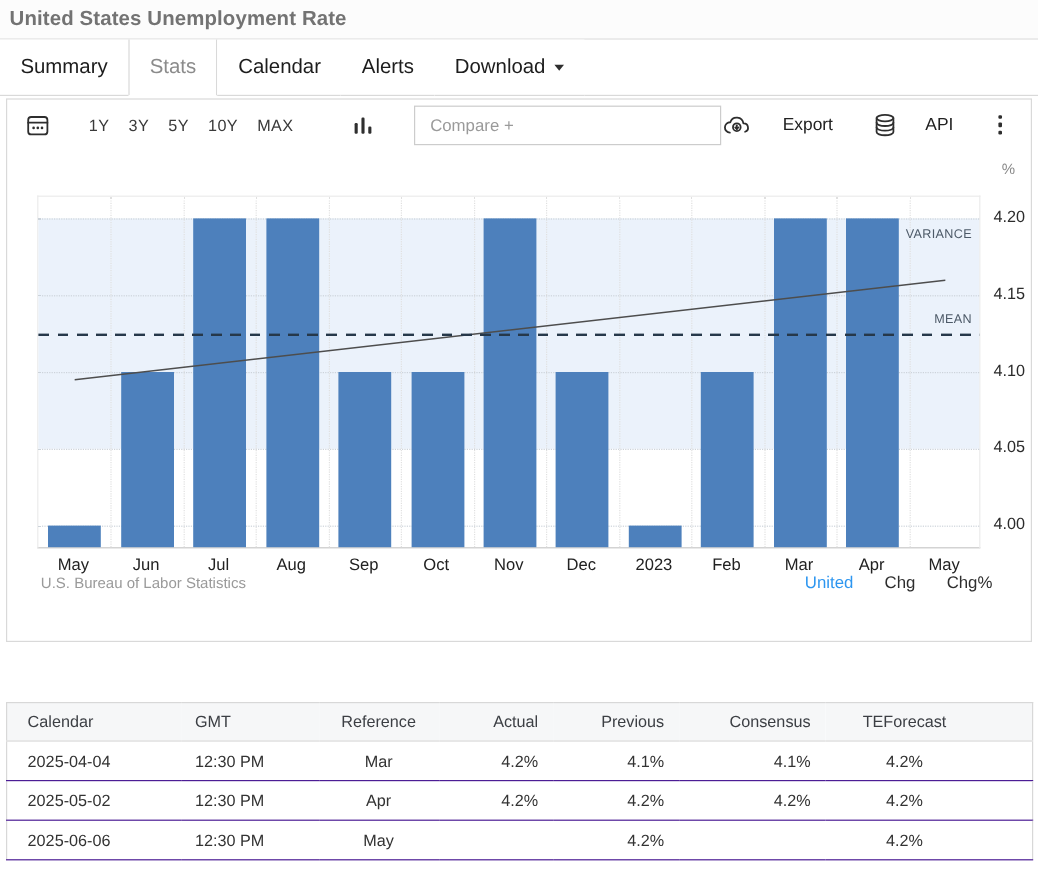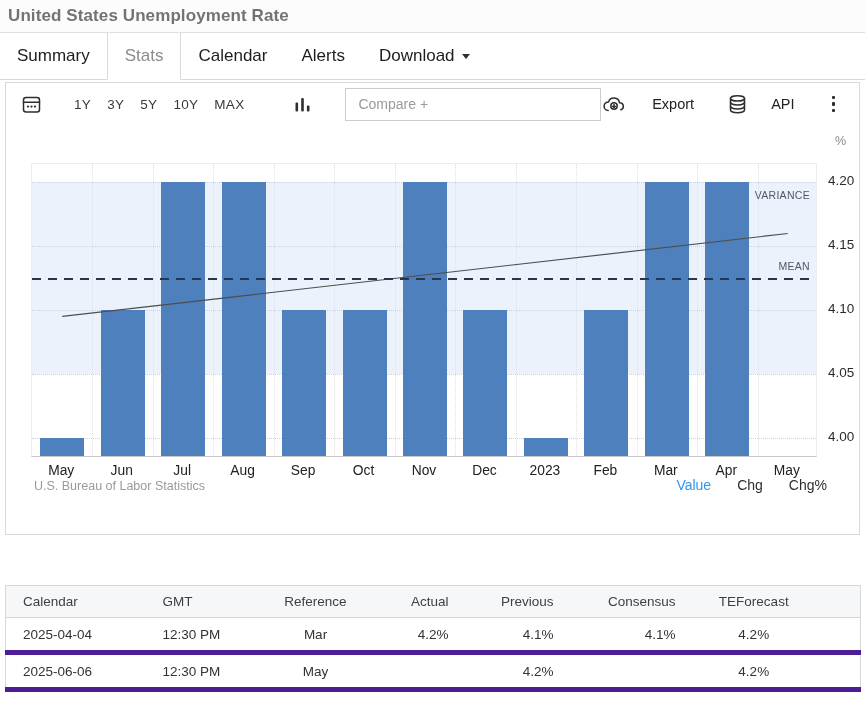--- a/index.html
+++ b/index.html
@@ -51,21 +51,21 @@
   .legend { margin-left:auto; display:flex; gap:26px; font-size:14px; }
   .legend span { color:#2e2e2e; cursor:pointer; }
   .legend span.active { color:#2d96f0; }
 
   
   .caltable { position:absolute; top:585px; left:5px; right:5px; border-collapse:collapse; width:855px; table-layout:fixed; font-size:13.5px; }
   .caltable th, .caltable td { border:none; padding:8px 12px; white-space:nowrap; overflow:hidden; }
   .caltable thead tr { background:#f6f7f8; }
   .caltable th { font-weight:normal; color:#3c3f44; border-bottom:1px solid #d8d8d8; }
   .caltable { border:1px solid #d8d8d8; }
-  .caltable tbody tr { border-bottom:5px solid #4c1d95; }
+  .caltable tbody tr { border-bottom:1px solid #4c1d95; }
   .caltable td { color:#333; padding-top:8.5px; padding-bottom:8.5px; }
   .caltable .al { text-align:left; } .caltable .ac { text-align:center; } .caltable .ar { text-align:right; }
   .caltable th:first-child, .caltable td:first-child { padding-left:17px; }
   .caltable th:last-child, .caltable td:last-child { padding-right:52px;text-align:center; }
 
   svg .stroke { stroke:#2e2e2e; fill:none; stroke-width:1.5; stroke-linecap:round; stroke-linejoin:round; }
 </style>
 </head>
 <body>
 
@@ -204,21 +204,21 @@
         <div class="xtick" style="left: 418.462px;">Dec</div>
         <div class="xtick" style="left: 478.923px;">2023</div>
         <div class="xtick" style="left: 539.385px;">Feb</div>
         <div class="xtick" style="left: 599.846px;">Mar</div>
         <div class="xtick" style="left: 660.308px;">Apr</div>
         <div class="xtick" style="left: 720.769px;">May</div>
       </div>
     <div class="chart-footer">
       <div class="source">U.S. Bureau of Labor Statistics</div>
       <div class="legend" id="legend">
-          <span class="active">Value</span>
+          <span class="active">United</span>
           <span>Chg</span>
           <span>Chg%</span>
         </div>
     </div>
   </div>
 
   <table class="caltable">
     <colgroup id="cols">
         <col style="width: 145px;">
         <col style="width: 115px;">
@@ -243,20 +243,29 @@
         <tr>
           <td class="al">2025-04-04</td>
           <td class="al">12:30 PM</td>
           <td class="ac">Mar</td>
           <td class="ar">4.2%</td>
           <td class="ar">4.1%</td>
           <td class="ar">4.1%</td>
           <td class="ar">4.2%</td>
         </tr>
         <tr>
+          <td class="al">2025-05-02</td>
+          <td class="al">12:30 PM</td>
+          <td class="ac">Apr</td>
+          <td class="ar">4.2%</td>
+          <td class="ar">4.2%</td>
+          <td class="ar">4.2%</td>
+          <td class="ar">4.2%</td>
+        </tr>
+        <tr>
           <td class="al">2025-06-06</td>
           <td class="al">12:30 PM</td>
           <td class="ac">May</td>
           <td class="ar"></td>
           <td class="ar">4.2%</td>
           <td class="ar"></td>
           <td class="ar">4.2%</td>
         </tr>
       </tbody>
   </table>

